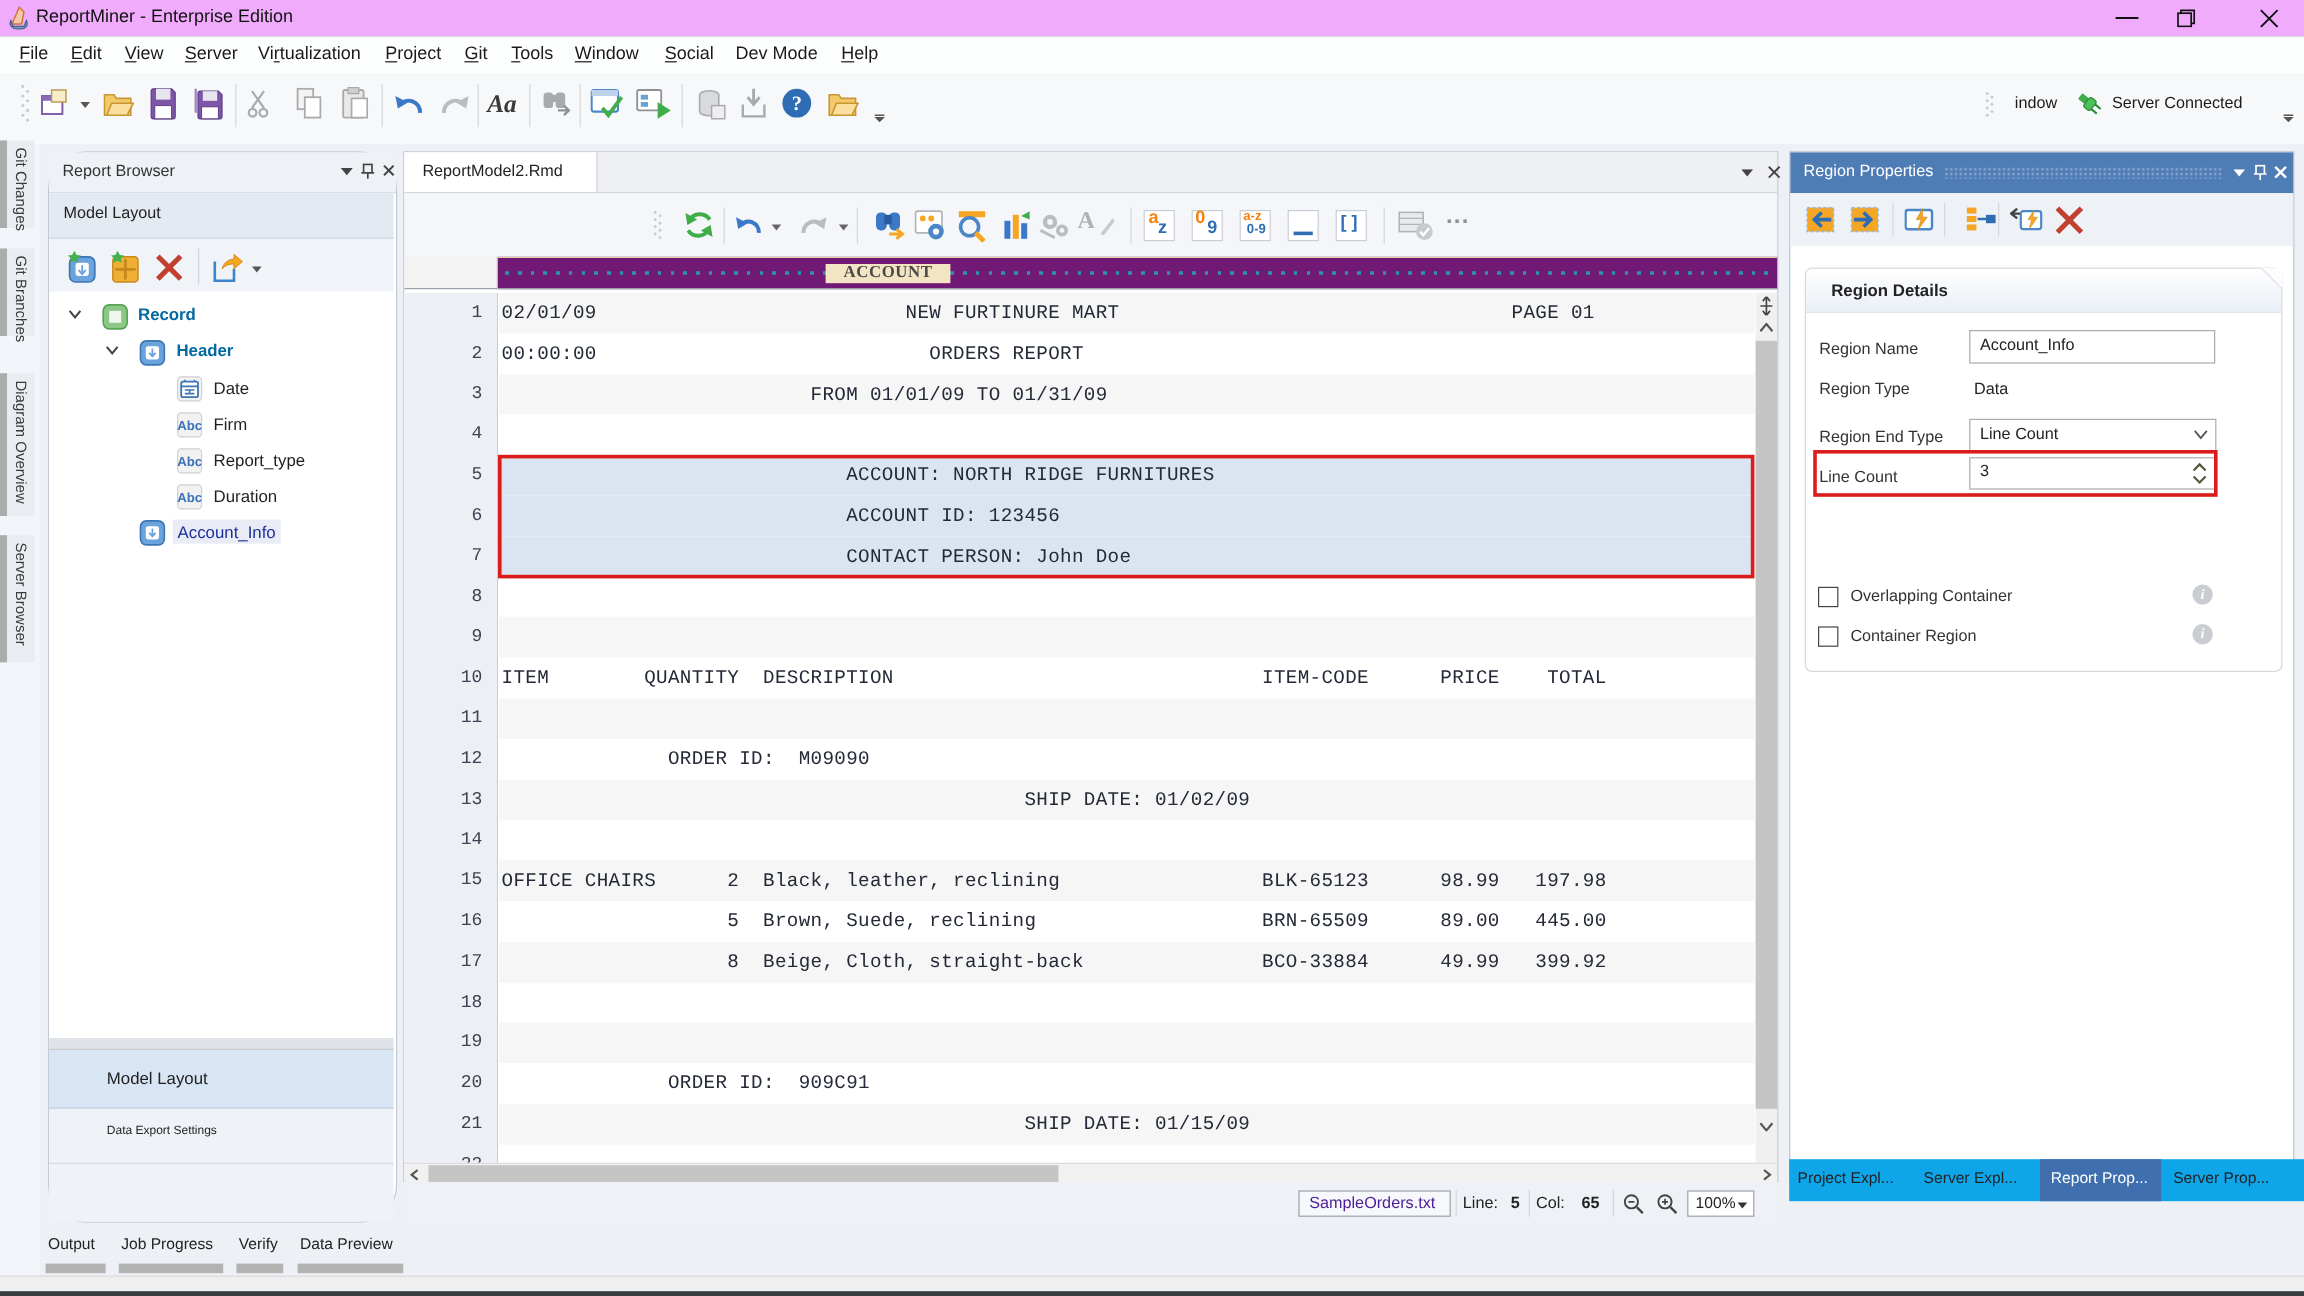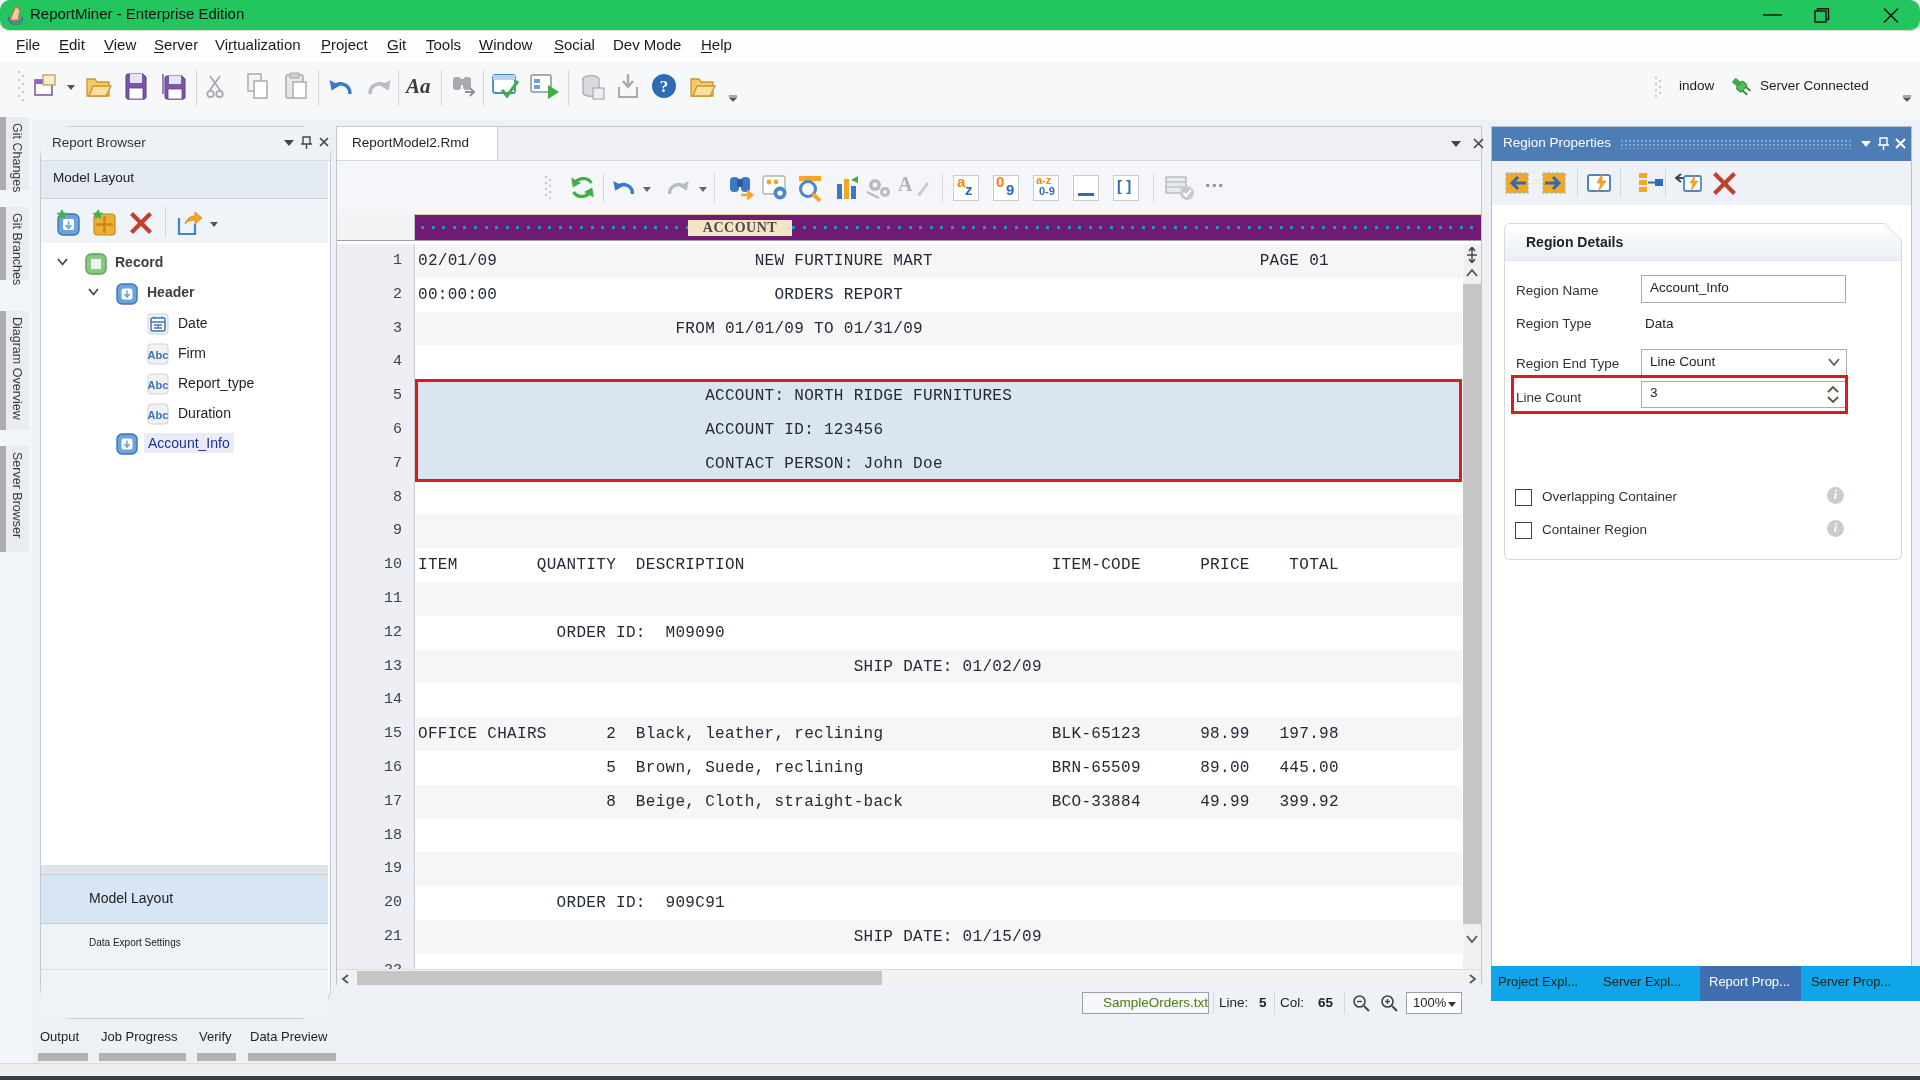--- a/index.html
+++ b/index.html
@@ -1,39 +1,39 @@
 <!DOCTYPE html>
 <html><head>
 <meta charset="utf-8">
 <style>
 html,body{margin:0;padding:0;width:1920px;height:1080px;overflow:hidden;
   font-family:"Liberation Sans",sans-serif;background:#edf1f6;}
 .abs{position:absolute;}
 .ic{position:absolute;}
-#titlebar{position:absolute;left:0;top:0;width:1920px;height:30px;background:#22c55e;
-  border-bottom:1px solid #d8d8d8;border-radius:10px;}
+#titlebar{position:absolute;left:0;top:0;width:1920px;height:30px;background:#f0abfc;
+  border-bottom:1px solid #d8d8d8;}
 #titletxt{position:absolute;left:30px;top:5px;font-size:15px;color:#111;}
 #menubar{position:absolute;left:0;top:31px;width:1920px;height:31px;background:#fdfefe;}
 .mi{position:absolute;top:5px;font-size:15px;color:#1a1a1a;}
 .mi u{text-decoration:underline;text-underline-offset:2px;}
 #toolbar{position:absolute;left:0;top:62px;width:1920px;height:58px;background:#f7f8fa;
   border-bottom:1px solid #e3e5e8;}
 .sep{position:absolute;width:1px;background:#d4d6da;}
 #workspace{position:absolute;left:0;top:120px;width:1920px;height:943px;background:#edf1f6;}
 
 .vtab{position:absolute;left:6px;width:23px;background:#e9edf2;}
 .vtab span{position:absolute;left:4px;top:6px;writing-mode:vertical-rl;font-size:12.5px;color:#3a3a3a;white-space:nowrap;}
 .vbar{position:absolute;left:0;width:6px;background:#acacac;}
 
 .panel{position:absolute;background:#fff;border:1px solid #c3cad3;}
 .phead{position:absolute;left:0;top:0;right:0;height:34px;background:#eef2f6;}
 .ptitle{position:absolute;left:11px;top:8px;font-size:13.5px;color:#333;}
 
 .trow{position:absolute;font-size:14px;color:#1f1f1f;}
-.bold-blue{font-weight:bold;color:#404040;}
+.bold-blue{font-weight:bold;color:#0369a1;}
 .edrow{position:absolute;left:79px;right:1px;padding-left:2px;height:34px;line-height:34px;
   font-family:"Liberation Mono",monospace;font-size:16px;letter-spacing:0.3px;
   color:#232936;white-space:pre;overflow:hidden;}
 .gut{position:absolute;left:0px;width:77px;height:34px;line-height:34px;background:#edeff5;
   font-family:"Liberation Mono",monospace;font-size:15px;color:#3c4250;text-align:right;
   padding-right:12px;box-sizing:border-box;}
 
 .rlabel{position:absolute;font-size:13.5px;color:#333;}
 .rbox{position:absolute;background:#fff;border:1px solid #ababab;font-size:13.5px;color:#222;}
 
@@ -604,21 +604,21 @@
       <div class="rlabel" style="left:37px;top:265px;">Overlapping Container</div>
       <div class="abs" style="left:322px;top:263px;width:17px;height:17px;border-radius:50%;background:#c9ccd1;color:#fff;font-size:12px;font-weight:bold;text-align:center;line-height:17px;font-family:'Liberation Serif',serif;font-style:italic;">i</div>
       <div class="abs" style="left:10px;top:298px;width:15px;height:15px;border:1.5px solid #444;background:#fff;"></div>
       <div class="rlabel" style="left:37px;top:298px;">Container Region</div>
       <div class="abs" style="left:322px;top:296px;width:17px;height:17px;border-radius:50%;background:#c9ccd1;color:#fff;font-size:12px;font-weight:bold;text-align:center;line-height:17px;font-family:'Liberation Serif',serif;font-style:italic;">i</div>
     </div>
   </div>
 
   <div class="abs" style="left:336px;top:865px;width:1146px;height:35px;background:#eef1f6;">
     <div class="abs" style="left:746px;top:7px;width:127px;height:22px;border:1px solid #9aa0a8;box-sizing:border-box;background:#f6f8fb;">
-      <div class="abs" style="left:20px;top:2px;font-size:13.5px;color:#4d7c0f;">SampleOrders.txt</div>
+      <div class="abs" style="left:8px;top:2px;font-size:13.5px;color:#4c1d95;">SampleOrders.txt</div>
     </div>
     <div class="sep" style="left:877px;top:7px;height:22px"></div>
     <div class="abs" style="left:883px;top:10px;font-size:13.5px;color:#222;">Line:</div>
     <div class="abs" style="left:923px;top:10px;font-size:13.5px;font-weight:bold;color:#222;">5</div>
     <div class="sep" style="left:938px;top:7px;height:22px"></div>
     <div class="abs" style="left:944px;top:10px;font-size:13.5px;color:#222;">Col:</div>
     <div class="abs" style="left:982px;top:10px;font-size:13.5px;font-weight:bold;color:#222;">65</div>
     <div class="sep" style="left:1008px;top:7px;height:22px"></div>
     <svg class="abs" style="left:1016px;top:9px" width="18" height="18" viewBox="0 0 18 18">
       <circle cx="7.5" cy="7.5" r="5.5" fill="none" stroke="#444" stroke-width="1.6"></circle>

